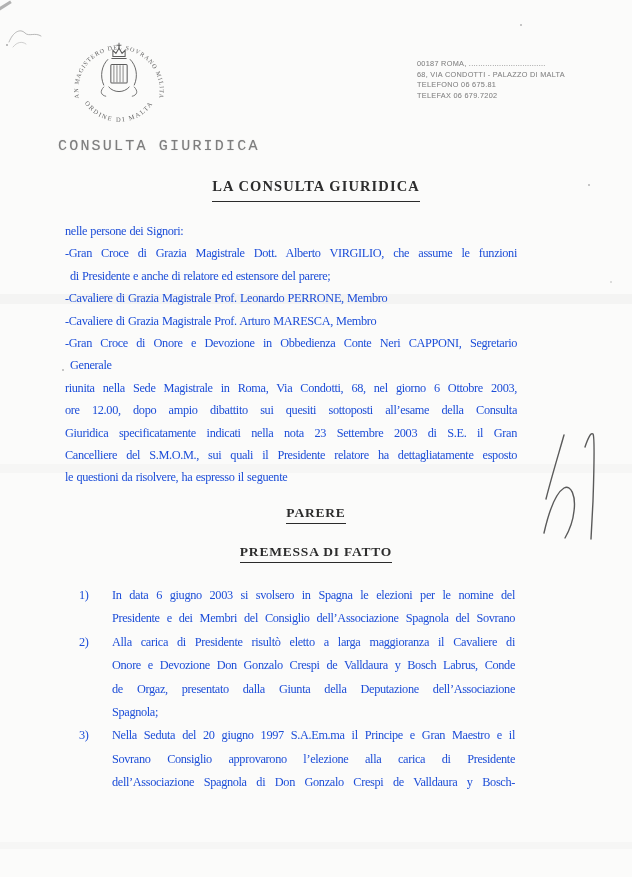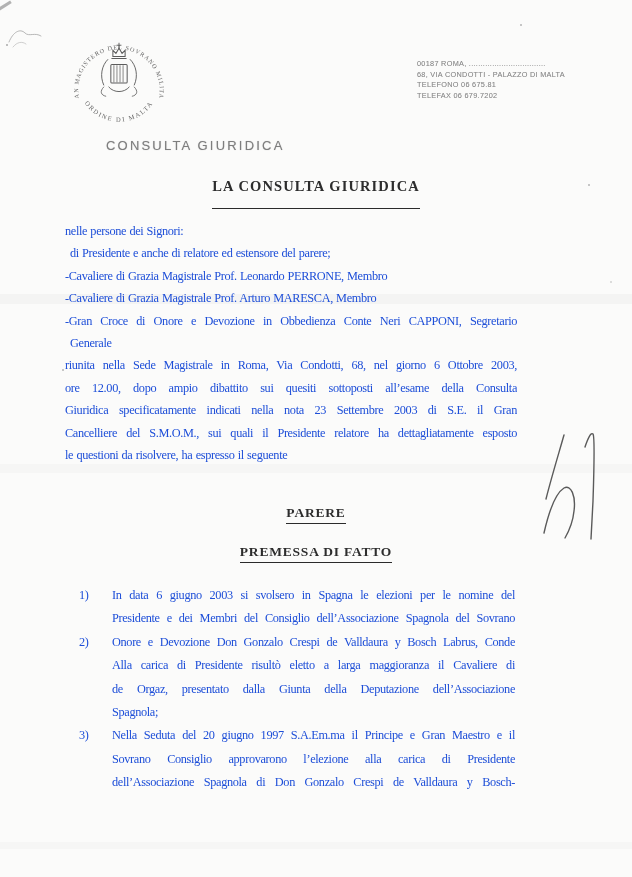--- a/index.html
+++ b/index.html
@@ -24,36 +24,35 @@
   .band.b1{top:294px;height:10px;}
   .band.b2{top:464px;height:9px;background:rgba(60,60,60,0.028);}
   .band.b3{top:842px;height:7px;background:rgba(60,60,60,0.025);}
   .corner-tick{position:absolute;left:-2px;top:4px;width:14px;height:3px;background:#777;transform:rotate(-32deg);opacity:.55;}
   .speck{position:absolute;width:2px;height:2px;border-radius:50%;background:#b5b5b5;}
 
   .smudge{position:absolute;left:4px;top:20px;}
   .seal{position:absolute;left:68px;top:34px;}
   .dept-label{
     position:absolute;left:58px;top:138px;
-    font-family:Liberation Sans, sans-serif;
-    font-size:13px;letter-spacing:2.2px;color:#7e7e7e;
+    font-family:Liberation Mono, monospace;
+    font-size:15px;letter-spacing:2.2px;color:#7e7e7e;
     text-shadow:0 0 1px #bdbdbd;
-    margin-left:48px;
   }
   .letterhead{
     position:absolute;left:417px;top:59px;width:200px;
     font-family:"Liberation Sans", sans-serif;
     font-size:7.3px;line-height:10.6px;letter-spacing:.3px;
     color:var(--faint);
     text-shadow:0 0 .6px #c2c2c2;
   }
   .doc-title{position:absolute;top:177px;left:0;width:100%;text-align:center;}
   .doc-title .ul{
     display:inline-block;font-weight:bold;font-size:14.5px;letter-spacing:1.1px;
-    border-bottom:1.3px solid #2b2b2b;padding-bottom:13px;
+    border-bottom:1.3px solid #2b2b2b;padding-bottom:6px;
   }
   .doc-text{font-size:12.3px;letter-spacing:-0.35px;word-spacing:.5px;color:#1d4ed8;}
   .intro{position:absolute;left:65px;top:220px;width:452px;}
   .intro .ln{height:22.4px;line-height:22.4px;white-space:nowrap;overflow:visible;}
   .intro .ln.j{white-space:normal;text-align:justify;text-align-last:justify;overflow:hidden;}
   .intro .ln.ind{padding-left:5px;}
   .heading{position:absolute;left:0;width:100%;text-align:center;}
   .heading .ul{
     display:inline-block;font-weight:bold;font-size:13.5px;letter-spacing:.8px;
     border-bottom:1.3px solid #2b2b2b;padding-bottom:2px;
@@ -127,20 +126,21 @@
   </div>
 
   <div class="dept-label">CONSULTA GIURIDICA</div>
 
   <div class="doc-title">
     <span class="ul">LA CONSULTA GIURIDICA</span>
   </div>
 
   <div class="intro doc-text">
     <div class="ln">nelle persone dei Signori:</div>
+    <div class="ln j">-Gran Croce di Grazia Magistrale Dott. Alberto VIRGILIO, che assume le funzioni</div>
     <div class="ln ind">di Presidente e anche di relatore ed estensore del parere;</div>
     <div class="ln">-Cavaliere di Grazia Magistrale Prof. Leonardo PERRONE, Membro</div>
     <div class="ln">-Cavaliere di Grazia Magistrale Prof. Arturo MARESCA, Membro</div>
     <div class="ln j">-Gran Croce di Onore e Devozione in Obbedienza Conte Neri CAPPONI, Segretario</div>
     <div class="ln ind">Generale</div>
     <div class="ln j">riunita nella Sede Magistrale in Roma, Via Condotti, 68, nel giorno 6 Ottobre 2003,</div>
     <div class="ln j">ore 12.00, dopo ampio dibattito sui quesiti sottoposti all’esame della Consulta</div>
     <div class="ln j">Giuridica specificatamente indicati nella nota 23 Settembre 2003 di S.E. il Gran</div>
     <div class="ln j">Cancelliere del S.M.O.M., sui quali il Presidente relatore ha dettagliatamente esposto</div>
     <div class="ln">le questioni da risolvere, ha espresso il seguente</div>
@@ -159,22 +159,22 @@
       <div class="num">1)</div>
       <div class="item-lines">
         <div class="ln j">In data 6 giugno 2003 si svolsero in Spagna le elezioni per le nomine del</div>
         <div class="ln j">Presidente e dei Membri del Consiglio dell’Associazione Spagnola del Sovrano</div>
       </div>
     </div>
 
     <div class="list-item">
       <div class="num">2)</div>
       <div class="item-lines">
+        <div class="ln j">Alla carica di Presidente risultò eletto a larga maggioranza il Cavaliere di</div>
         <div class="ln j">Onore e Devozione Don Gonzalo Crespi de Valldaura y Bosch Labrus, Conde</div>
-        <div class="ln j">Alla carica di Presidente risultò eletto a larga maggioranza il Cavaliere di</div>
         <div class="ln j">de Orgaz, presentato dalla Giunta della Deputazione dell’Associazione</div>
         <div class="ln">Spagnola;</div>
       </div>
     </div>
 
     <div class="list-item">
       <div class="num">3)</div>
       <div class="item-lines">
         <div class="ln j">Nella Seduta del 20 giugno 1997 S.A.Em.ma il Principe e Gran Maestro e il</div>
         <div class="ln j">Sovrano Consiglio approvarono l’elezione alla carica di Presidente</div>

